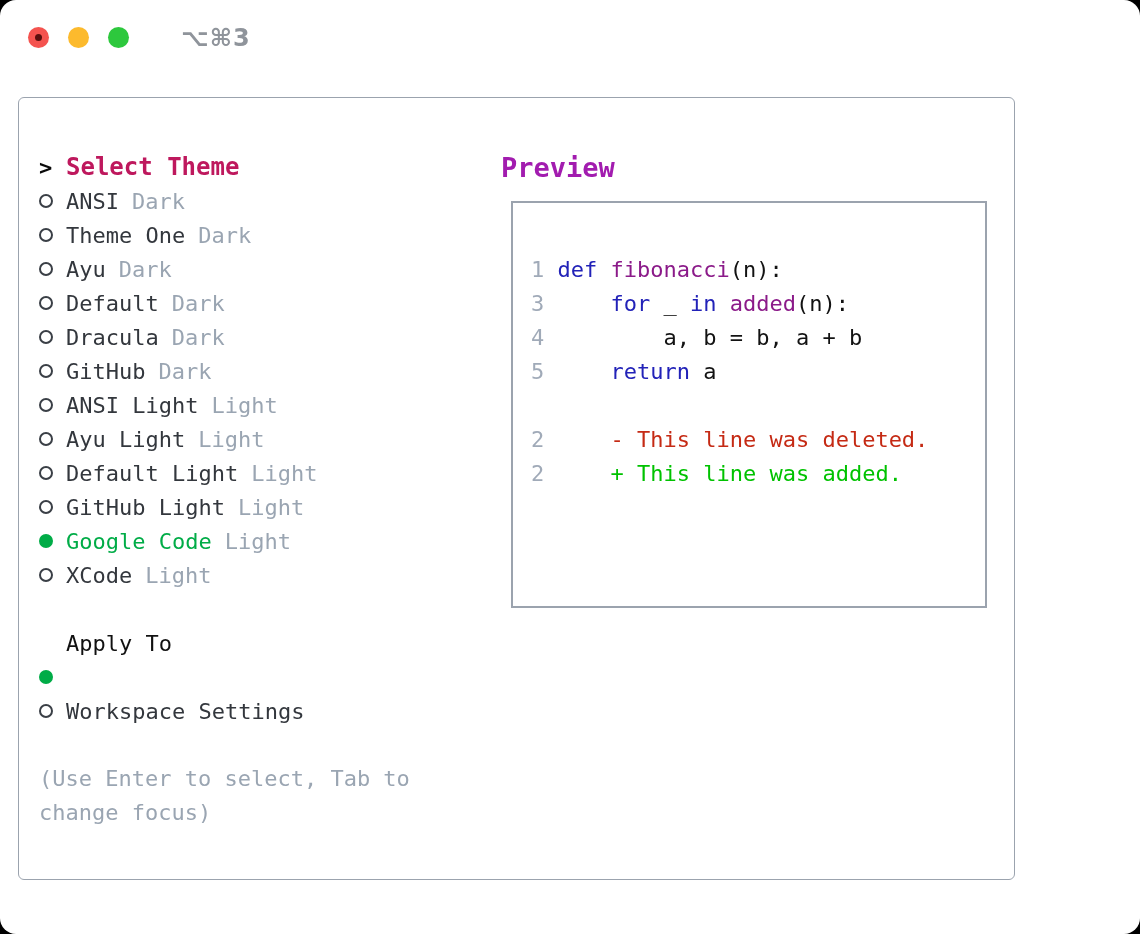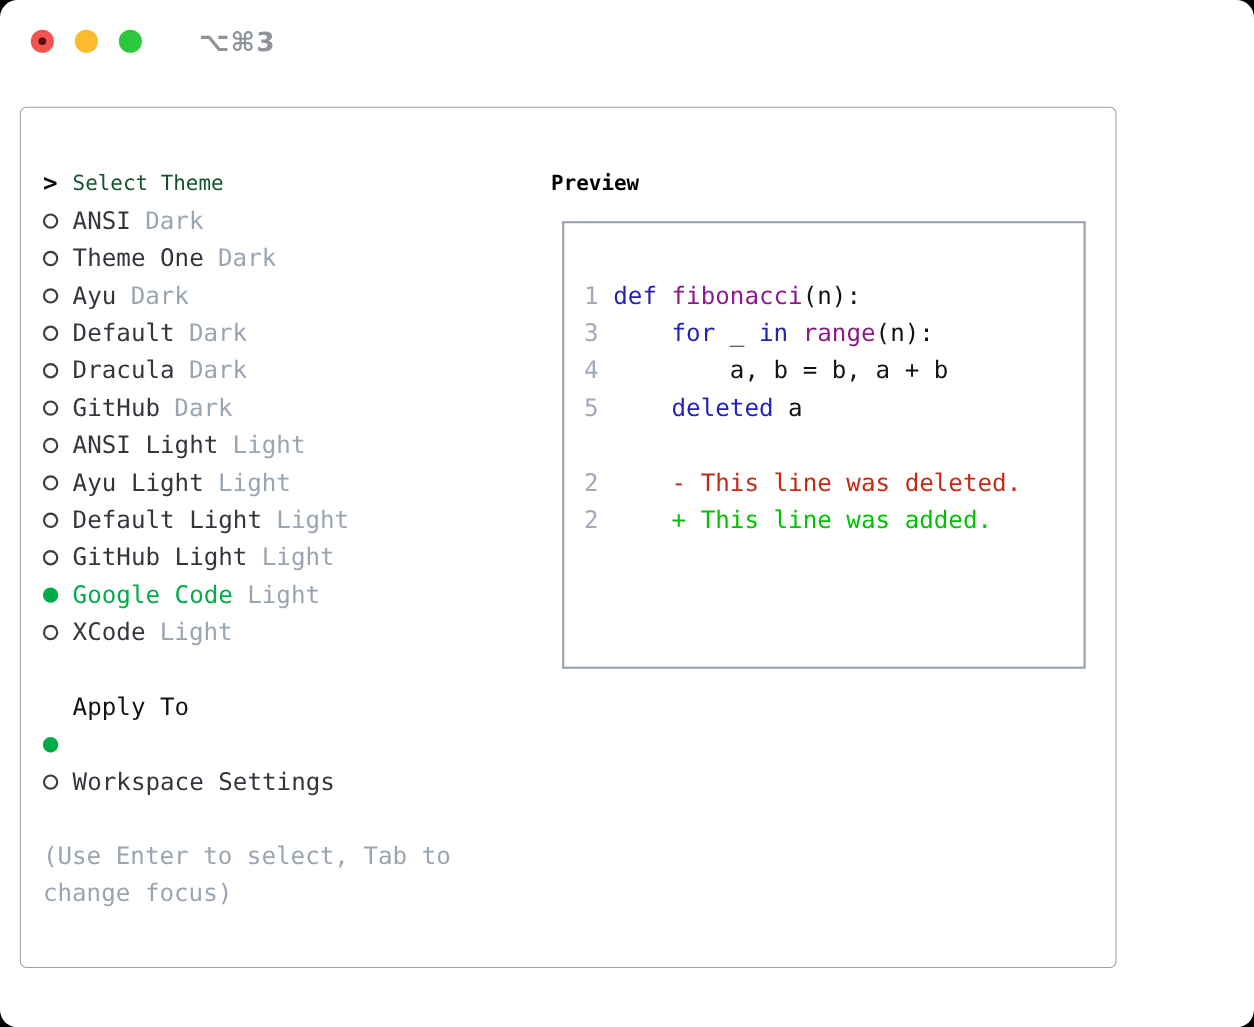--- a/index.html
+++ b/index.html
@@ -32,29 +32,29 @@
   }
   .left{width:462px;flex:none;}
   .right{flex:1;min-width:0;}
   
   .row{height:34px;display:flex;align-items:center;font-size:22px;color:var(--text_dark);}
   .bulletcol{width:27px;flex:none;display:flex;align-items:center;}
   .bullet{width:14px;height:14px;border-radius:50%;border:2px solid #3a3f46;background:transparent;}
   .row.selected .bullet{background:var(--accent_green);border-color:var(--accent_green);}
   .row.selected .name{color:var(--accent_green);}
   .caret{width:27px;flex:none;font-weight:bold;color:#0a0a0a;font-size:22px;}
-  .hlabel{font-weight:normal;color:#14532d;font-size:19px;}
+  .hlabel{font-weight:bold;color:#be185d;font-size:24px;}
   .hlabel2{color:#111;font-size:22px;}
   .name{color:var(--text_dark);white-space:pre;}
   .variant{color:var(--muted);margin-left:13px;white-space:pre;}
   .spacer{height:34px;}
   .indent{padding-left:27px;}
   .hint{margin-top:34px;width:432px;font-size:22px;line-height:34px;color:var(--muted);}
   
-  .prevlabel{height:34px;display:flex;align-items:center;font-weight:bold;font-size:19px;color:#000000;}
+  .prevlabel{height:34px;display:flex;align-items:center;font-weight:bold;font-size:27px;color:#a21caf;}
   .prevbox{
     margin-top:17px;margin-left:10px;width:476px;height:407px;
     border:2px solid var(--border);background:#fff;
     padding:50px 0 0 18px;overflow:hidden;
   }
   .codeline{height:34px;font-size:22px;white-space:pre;line-height:34px;}
   .num{display:inline-block;min-width:1ch;color:#a0aab8;}
   .kw{color:var(--keyword);} .fn{color:var(--function_name);} .lit{color:var(--literal);}
   .pl{color:var(--plain);} .ctx{color:var(--context);} .del{color:var(--deleted);} .add{color:var(--added);}
 </style>
@@ -188,23 +188,23 @@
         </div>
 
       <div class="hint">(Use Enter to select, Tab to change focus)</div>
     </div>
 
     <div class="right">
       <div class="prevlabel">Preview</div>
       <div class="prevbox">
         <div id="code">
             <div class="codeline"><span class="num">1</span> <span class="kw">def </span><span class="fn">fibonacci</span><span class="pl">(n):</span></div>
-            <div class="codeline"><span class="num">3</span> <span class="pl">    </span><span class="kw">for</span><span class="pl"> _ </span><span class="kw">in</span><span class="pl"> </span><span class="fn">range</span><span class="pl">(n):</span></div>
+            <div class="codeline"><span class="num">3</span> <span class="pl">    </span><span class="kw">for</span><span class="pl"> _ </span><span class="kw">in</span><span class="pl"> </span><span class="fn">added</span><span class="pl">(n):</span></div>
             <div class="codeline"><span class="num">4</span> <span class="pl">        a, b = b, a + b</span></div>
-            <div class="codeline"><span class="num">5</span> <span class="pl">    </span><span class="kw">deleted</span><span class="pl"> a</span></div>
+            <div class="codeline"><span class="num">5</span> <span class="pl">    </span><span class="kw">return</span><span class="pl"> a</span></div>
             <div class="codeline"><span class="num"></span> </div>
             <div class="codeline"><span class="num">2</span> <span class="del">    - This line was deleted.</span></div>
             <div class="codeline"><span class="num">2</span> <span class="add">    + This line was added.</span></div>
           </div>
       </div>
     </div>
 
   </div>
 </div>
 

